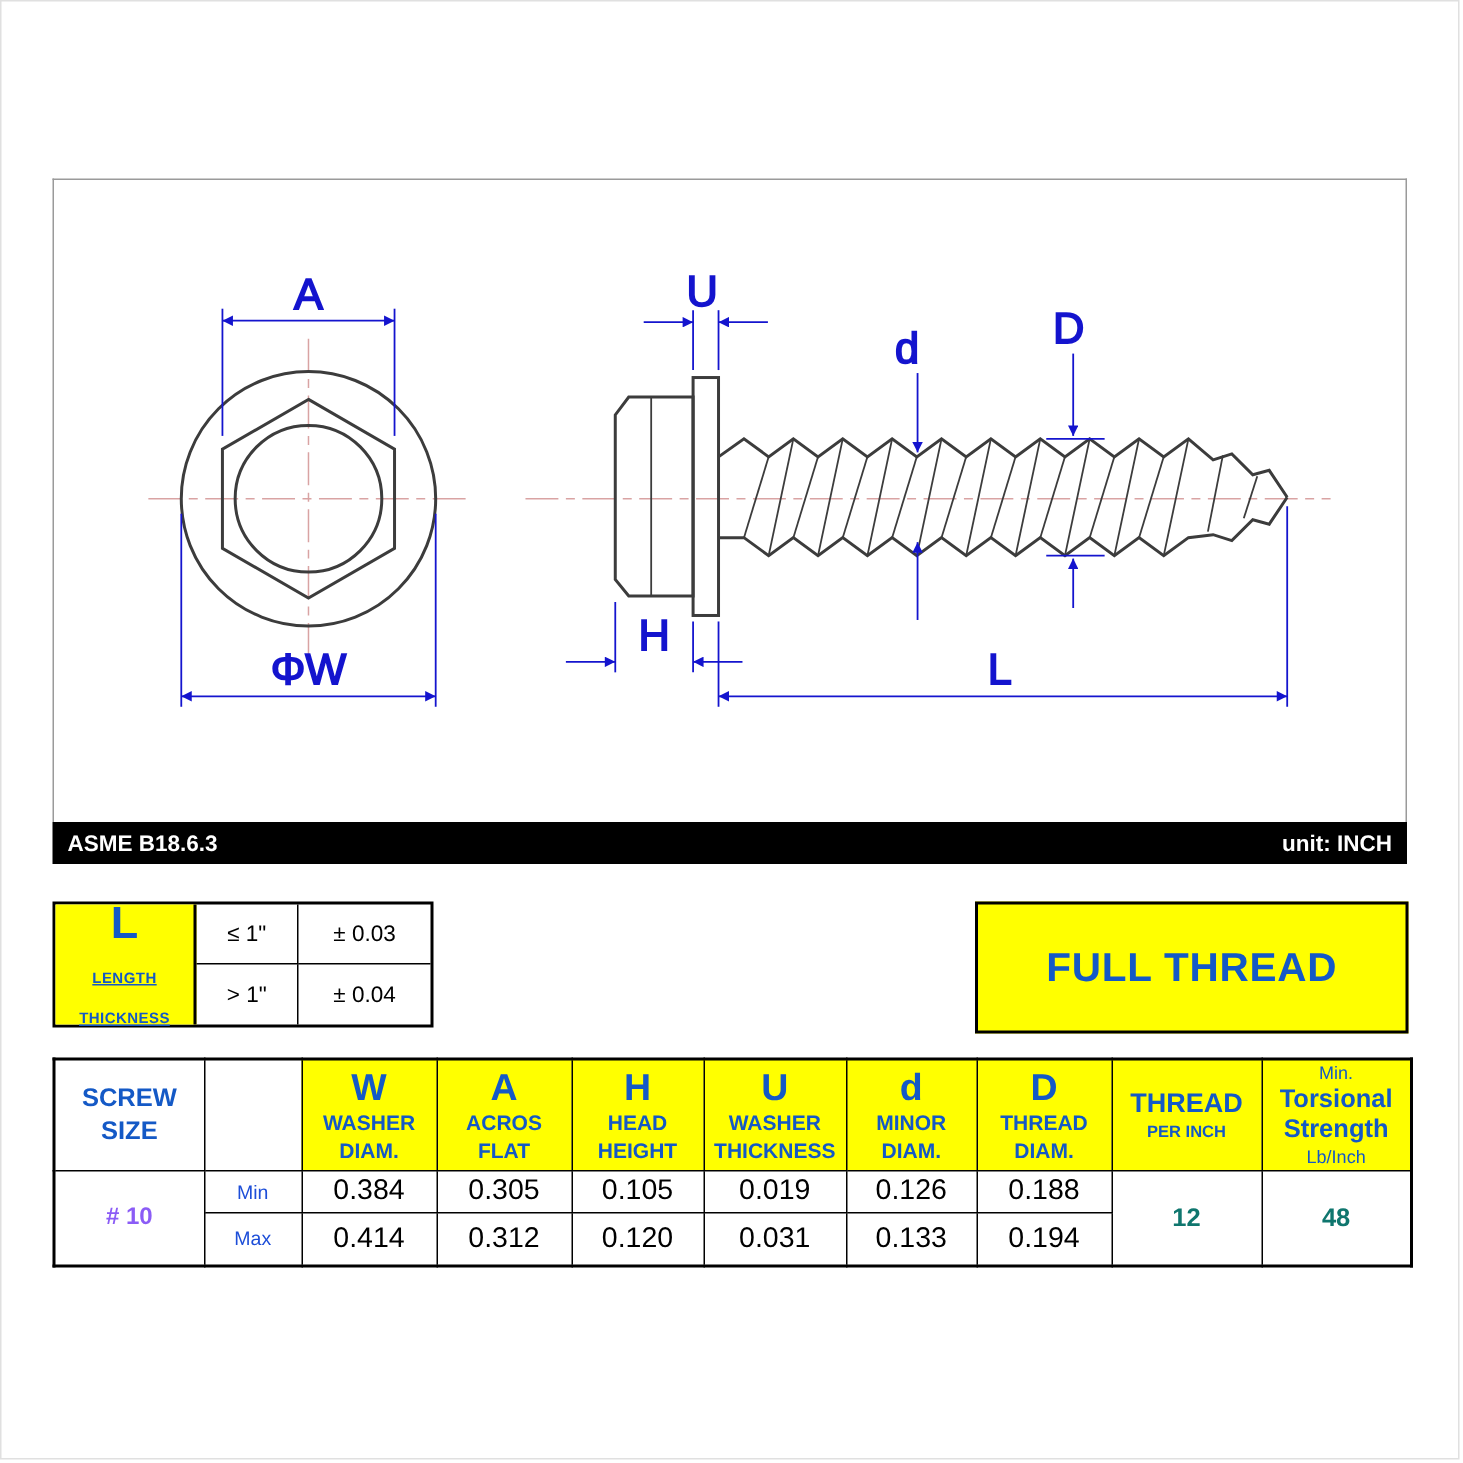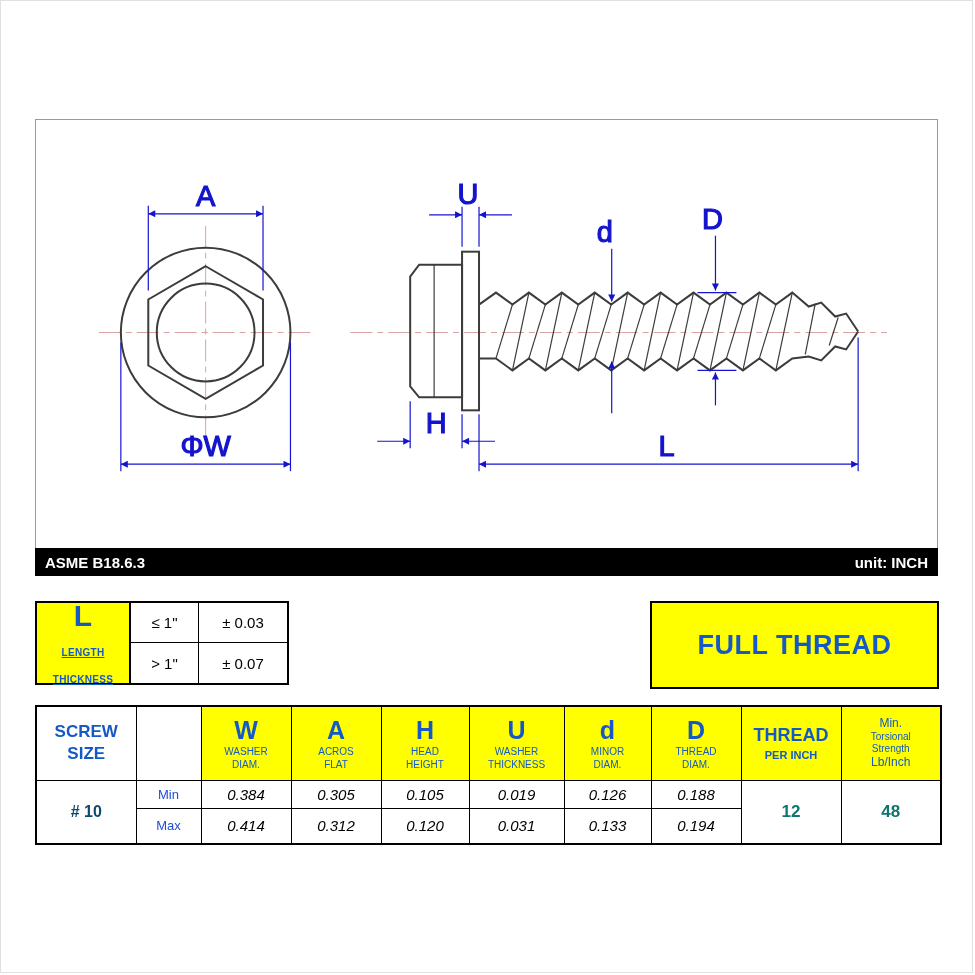--- a/index.html
+++ b/index.html
@@ -42,28 +42,28 @@
            display:flex; align-items:center; justify-content:center; }
   .ft-label{ font-size:27px; font-weight:bold; color:var(--blue); letter-spacing:.5px; }
 
   
   table.spec{ position:absolute; left:35px; top:705px; width:905px;
               border-collapse:collapse; table-layout:fixed; border:2px solid #000; }
   table.spec td{ border:1px solid #000; text-align:center; vertical-align:middle; padding:0; }
   .yellow-h{ background:var(--yellow); }
   .hdr-title{ font-size:17px; font-weight:bold; color:var(--blue); line-height:1.3; }
   .sym{ font-size:25px; font-weight:bold; color:var(--blue); line-height:1.15; }
-  .sub{ font-size:10px; font-weight:normal; color:var(--blue); line-height:1.3; }
+  .sub{ font-size:14px; font-weight:bold; color:var(--blue); line-height:1.3; }
   .sym2{ font-size:18px; font-weight:bold; color:var(--blue); line-height:1.3; }
   .sub2{ font-size:11px; font-weight:bold; color:var(--blue); line-height:1.3; }
   .sub3{ font-size:12px; color:var(--blue); line-height:1.25; }
-  .strongline{ font-size:10px; font-weight:normal; color:var(--blue); line-height:1.2; }
-  .size-cell{ font-size:16px; font-weight:bold; color:#0c4a6e; }
+  .strongline{ font-size:17px; font-weight:bold; color:var(--blue); line-height:1.2; }
+  .size-cell{ font-size:16px; font-weight:bold; color:#8b5cf6; }
   .mm{ font-size:13px; color:#1d4ed8; }
-  .val{ font-size:15px; color:#000;font-style:italic; }
+  .val{ font-size:19px; color:#000; }
   .big-val{ font-size:17px; font-weight:bold; color:#0f766e; }
 
   
   .part{ stroke:#3C3C3C; stroke-width:2; fill:none; }
   .part-thin{ stroke:#3C3C3C; stroke-width:1.2; fill:none; }
   .cl{ stroke:#D9A3A3; stroke-width:1; fill:none; }
   .dim{ stroke:var(--dimblue); stroke-width:1.2; fill:none; }
   .dimtxt{ fill:var(--dimblue); font-family:"Liberation Sans",sans-serif; font-size:29px; }
 </style>
 </head>
@@ -189,21 +189,21 @@
 <div class="tol-box">
   <div class="tol-left">
     <div class="tol-sym">L</div>
     <div class="tol-sub">LENGTH</div>
     <div class="tol-sub">THICKNESS</div>
   </div>
   <div class="tol-grid">
     <div class="tol-cell tc-r tc-b">≤ 1"</div>
     <div class="tol-cell tc-b">± 0.03</div>
     <div class="tol-cell tc-r">&gt; 1"</div>
-    <div class="tol-cell">± 0.07</div>
+    <div class="tol-cell">± 0.04</div>
   </div>
 </div>
 
 <div class="ft-box">
   <div class="ft-label">FULL THREAD</div>
 </div>
 
 <table class="spec">
   <colgroup>
     <col style="width:100px">

